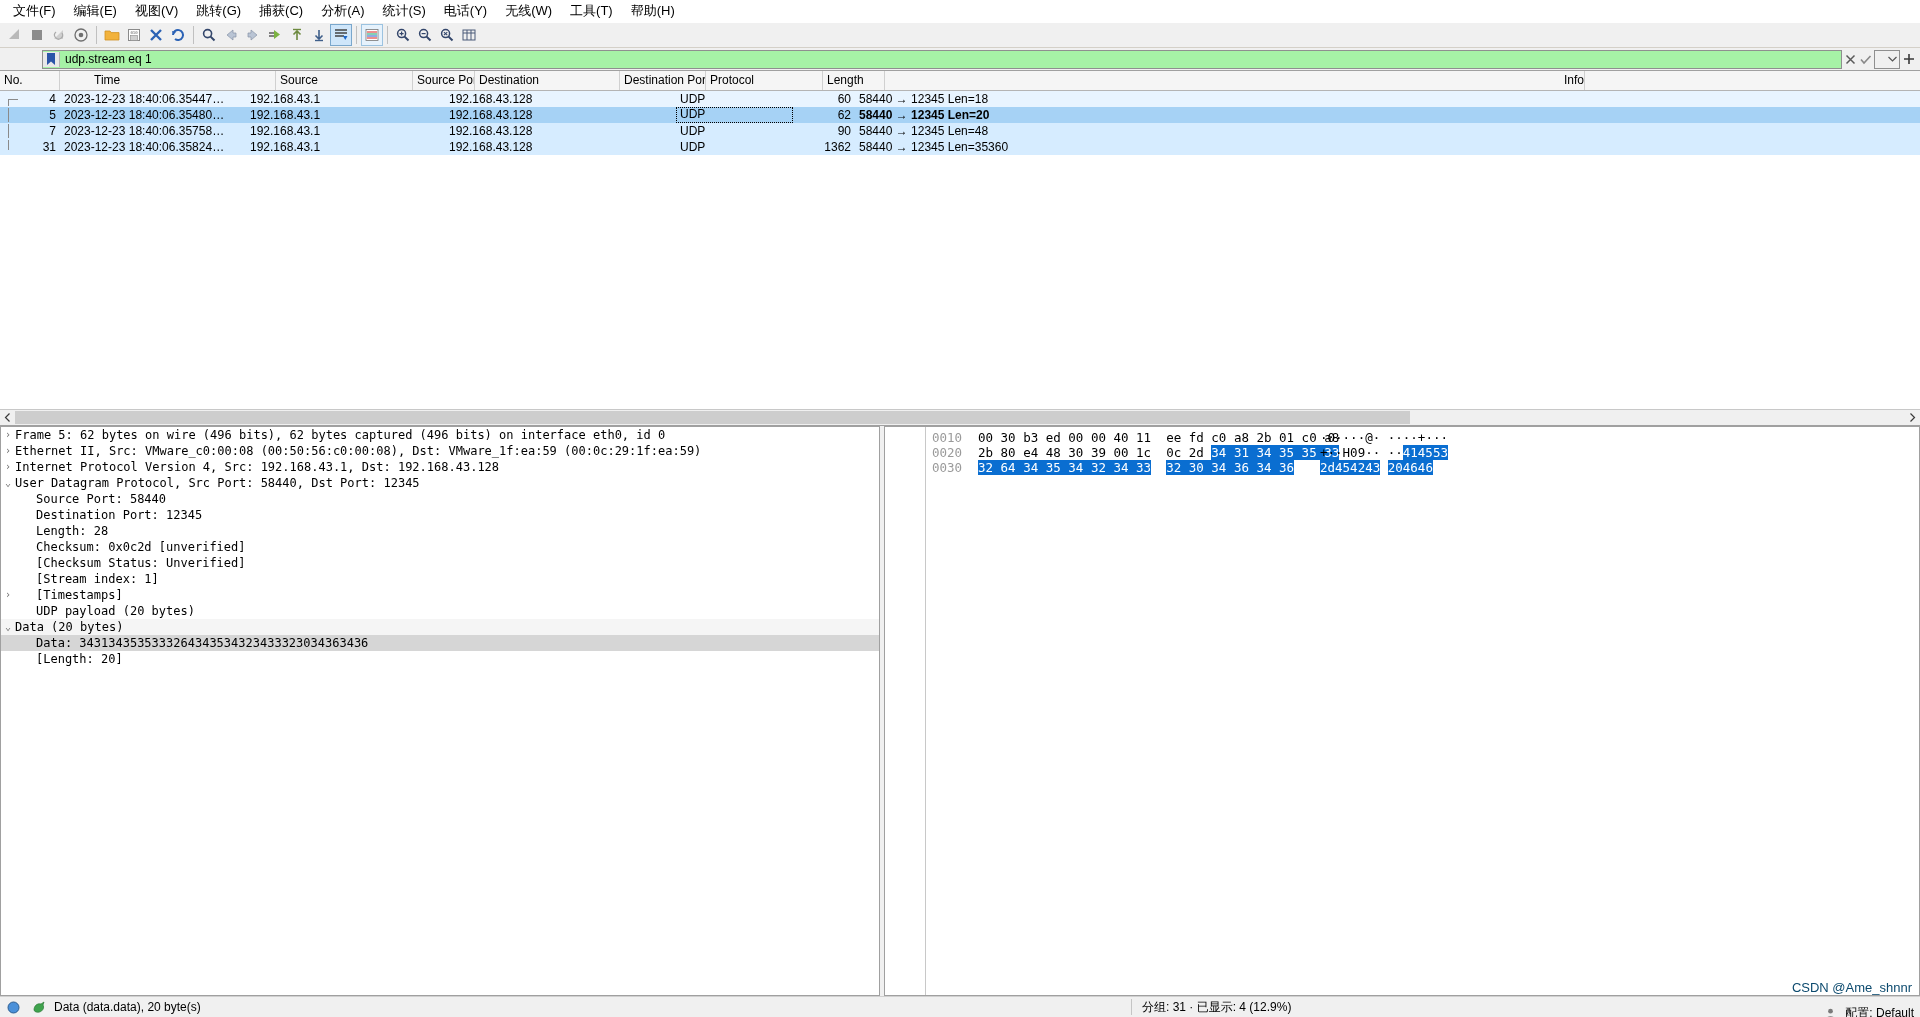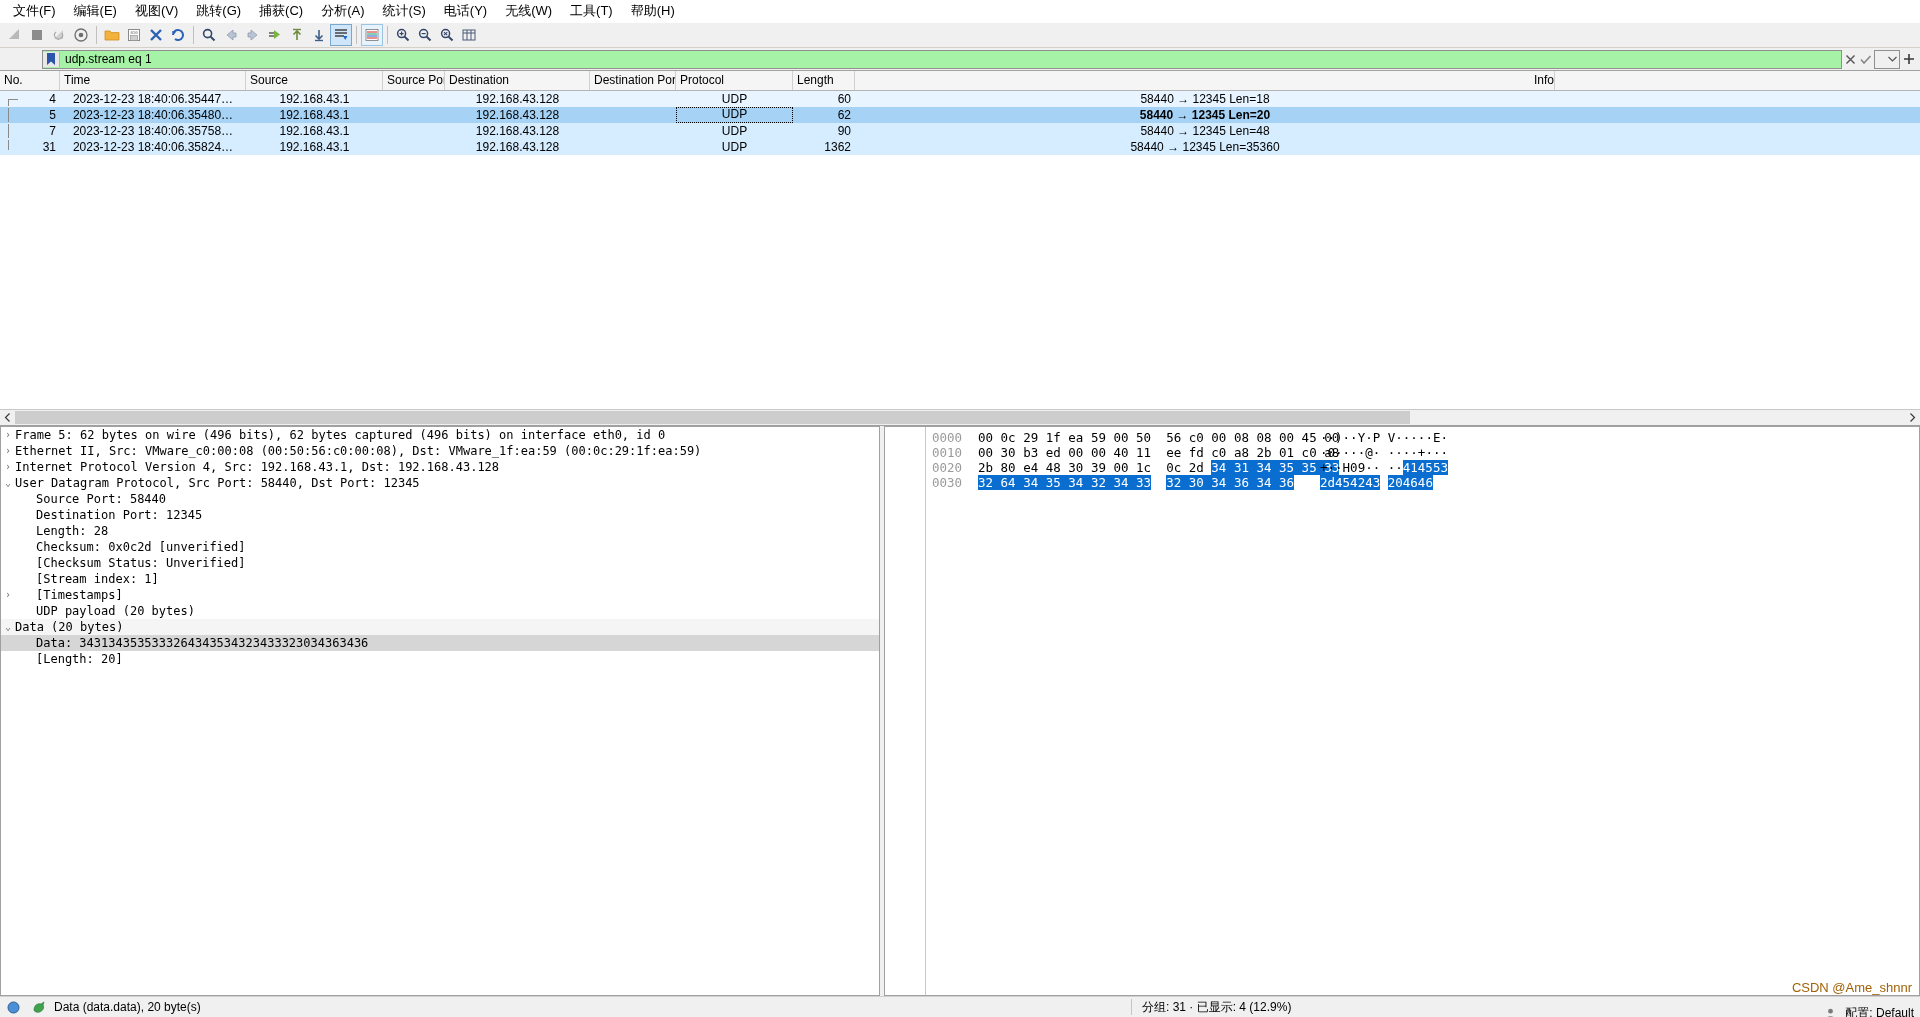--- a/index.html
+++ b/index.html
@@ -31,21 +31,21 @@
   .filter-right{display:flex;align-items:center;height:17px;}
   .fr-btn{width:16px;height:17px;display:flex;align-items:center;justify-content:center;font-size:11px;color:#555;}
   .fr-combo{width:22px;height:17px;border:1px solid #8f8f8f;background:#f0f0f0;display:flex;align-items:center;justify-content:flex-end;padding-right:2px;}
 
   
   .packet-list-wrap{flex:0 0 auto;height:354px;display:flex;flex-direction:column;background:#14532d;border:1px solid #a0a0a0;border-left:none;border-right:none;}
   .plist-header{height:19px;background:#f5f5f5;display:flex;border-bottom:1px solid #b4b4b4;font-size:12px;flex:0 0 auto;}
   .plist-header .col{border-right:1px solid #d0d0d0;padding:2px 0 0 4px;box-sizing:border-box;overflow:hidden;white-space:nowrap;color:#000;}
   .plist-body{flex:1 1 auto;position:relative;background:#fff;overflow:hidden;}
   .prow{height:16px;display:flex;font-size:12px;font-family:"Liberation Sans",sans-serif;align-items:center;}
-  .prow .cell{box-sizing:border-box;padding:0 4px;white-space:nowrap;overflow:hidden;text-align:center;}
+  .prow .cell{box-sizing:border-box;padding:0 4px;white-space:nowrap;overflow:hidden;}
   .cell.num{text-align:right;}
   .prow.odd{background:#e8f4ff;}
   .prow.even{background:#d6ecff;}
   .prow.selected{background:#a6d2f5;}
   .focus-rect{outline:1px dotted #000;outline-offset:-1px;}
 
   
   .hscroll{height:15px;background:#f0f0f0;border-top:1px solid #c8c8c8;display:flex;align-items:center;flex:0 0 auto;}
   .hs-arrow{width:15px;height:15px;display:flex;align-items:center;justify-content:center;font-size:9px;color:#444;background:#f0f0f0;}
   .hs-track{flex:1 1 auto;height:13px;background:#f0f0f0;position:relative;}
@@ -70,21 +70,21 @@
   .hl{background:#0a6ed1;color:#fff;}
 
   
   .statusbar{height:20px;flex:0 0 auto;background:#f0f0f0;display:flex;align-items:center;border-top:1px solid #d0d0d0;font-size:12px;position:relative;}
   .sb-icon{width:18px;height:18px;display:flex;align-items:center;justify-content:center;}
   .sb-left{display:flex;align-items:center;padding-left:4px;}
   .sb-text{padding-left:6px;color:#000;}
   .sb-sep{width:1px;height:16px;background:#c5c5c5;margin:0 6px;}
   .sb-mid{position:absolute;left:1125px;top:0;height:20px;display:flex;align-items:center;}
   .sb-right{position:absolute;right:6px;top:0;height:33px;display:flex;align-items:center;}
-  .watermark{position:absolute;right:8px;bottom:22px;color:#a16207;font-size:13px;font-family:"Liberation Sans",sans-serif;}
+  .watermark{position:absolute;right:8px;bottom:22px;color:#0c4a6e;font-size:13px;font-family:"Liberation Sans",sans-serif;}
 </style>
 </head>
 <body>
 
 <div class="app">
 
   <div class="menubar">
     <div class="menu-item">文件(F)</div>
     <div class="menu-item">编辑(E)</div>
     <div class="menu-item">视图(V)</div>
@@ -276,21 +276,21 @@
         <svg width="12" height="12" viewBox="0 0 12 12">
             <path d="M6 1 V11 M1 6 H11" stroke="#3a3a3a" stroke-width="1.6"></path>
           </svg>
       </div>
     </div>
   </div>
 
   <div class="packet-list-wrap">
     <div class="plist-header">
       <div class="col" style="width:60px;">No.</div>
-      <div class="col" style="width:186px;">Time</div>
+      <div class="col" style="width:186px;margin-left:30px;">Time</div>
       <div class="col" style="width:137px;">Source</div>
       <div class="col" style="width:62px;">Source Port</div>
       <div class="col" style="width:145px;">Destination</div>
       <div class="col" style="width:86px;">Destination Port</div>
       <div class="col" style="width:117px;">Protocol</div>
       <div class="col" style="width:62px;">Length</div>
       <div class="col" style="width:700px;text-align:right;">Info</div>
     </div>
 
     <div class="plist-body">
@@ -448,21 +448,20 @@
             <span class="dtext">[Length: 20]</span>
           </div>
         </div>
     </div>
 
     <div class="pane-gap"></div>
 
     <div class="bytes-pane">
       <div class="bytes-left"></div>
       <div class="bytes-content" id="hex-lines">
-          <div class="hexline"><span class="hex-off">0000</span><span class="hex-bytes"><span>00 0c 29 1f ea 59 00 50</span><span>  </span><span>56 c0 00 08 08 00 45 00</span></span><span class="hex-ascii"><span>··)··Y·P</span><span> </span><span>V·····E·</span></span></div>
           <div class="hexline"><span class="hex-off">0010</span><span class="hex-bytes"><span>00 30 b3 ed 00 00 40 11</span><span>  </span><span>ee fd c0 a8 2b 01 c0 a8</span></span><span class="hex-ascii"><span>·0····@·</span><span> </span><span>····+···</span></span></div>
           <div class="hexline"><span class="hex-off">0020</span><span class="hex-bytes"><span>2b 80 e4 48 30 39 00 1c</span><span>  </span><span>0c 2d </span><span class="hl">34 31 34 35 35 33</span></span><span class="hex-ascii"><span>+··H09·· ··</span><span class="hl">414553</span></span></div>
           <div class="hexline"><span class="hex-off">0030</span><span class="hex-bytes"><span class="hl">32 64 34 35 34 32 34 33</span><span>  </span><span class="hl">32 30 34 36 34 36</span></span><span class="hex-ascii"><span class="hl">2d454243</span><span> </span><span class="hl">204646</span></span></div>
         </div>
     </div>
   </div>
 
   <div class="statusbar">
     <div class="sb-left">
       <div class="sb-icon">

